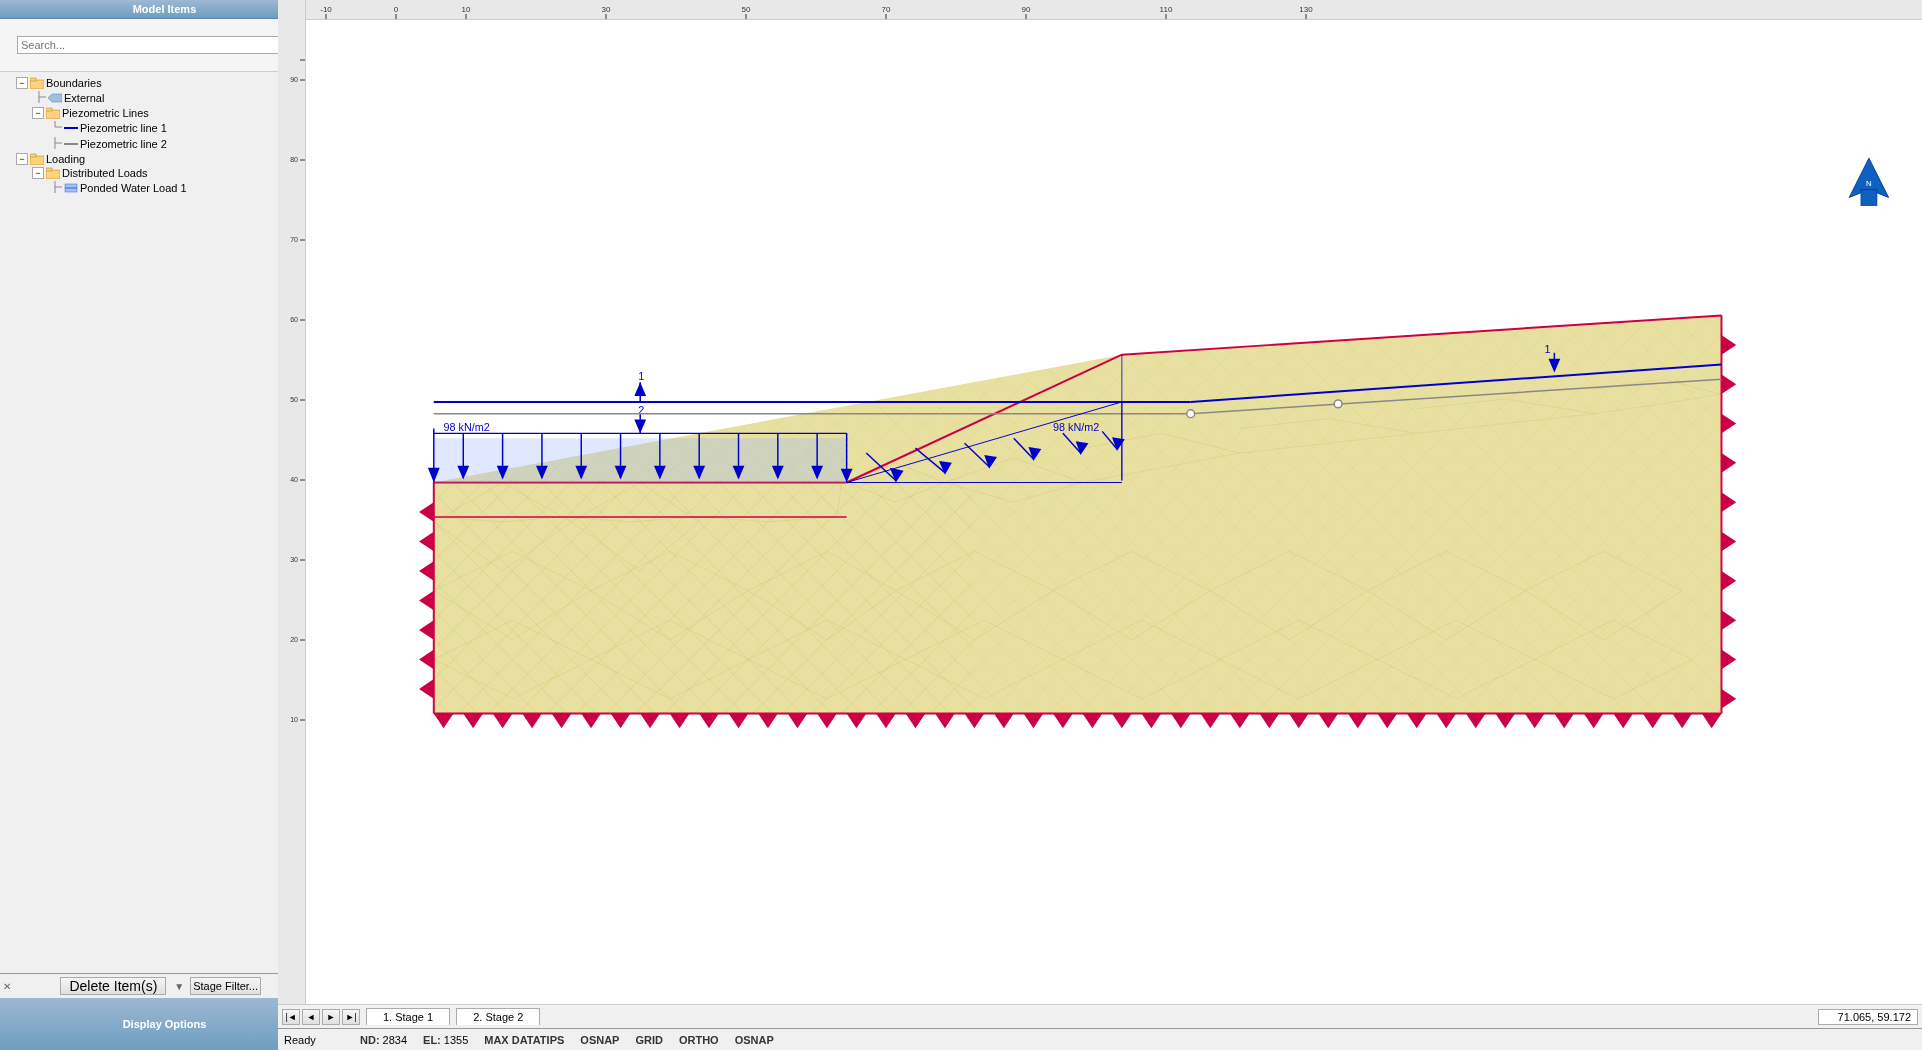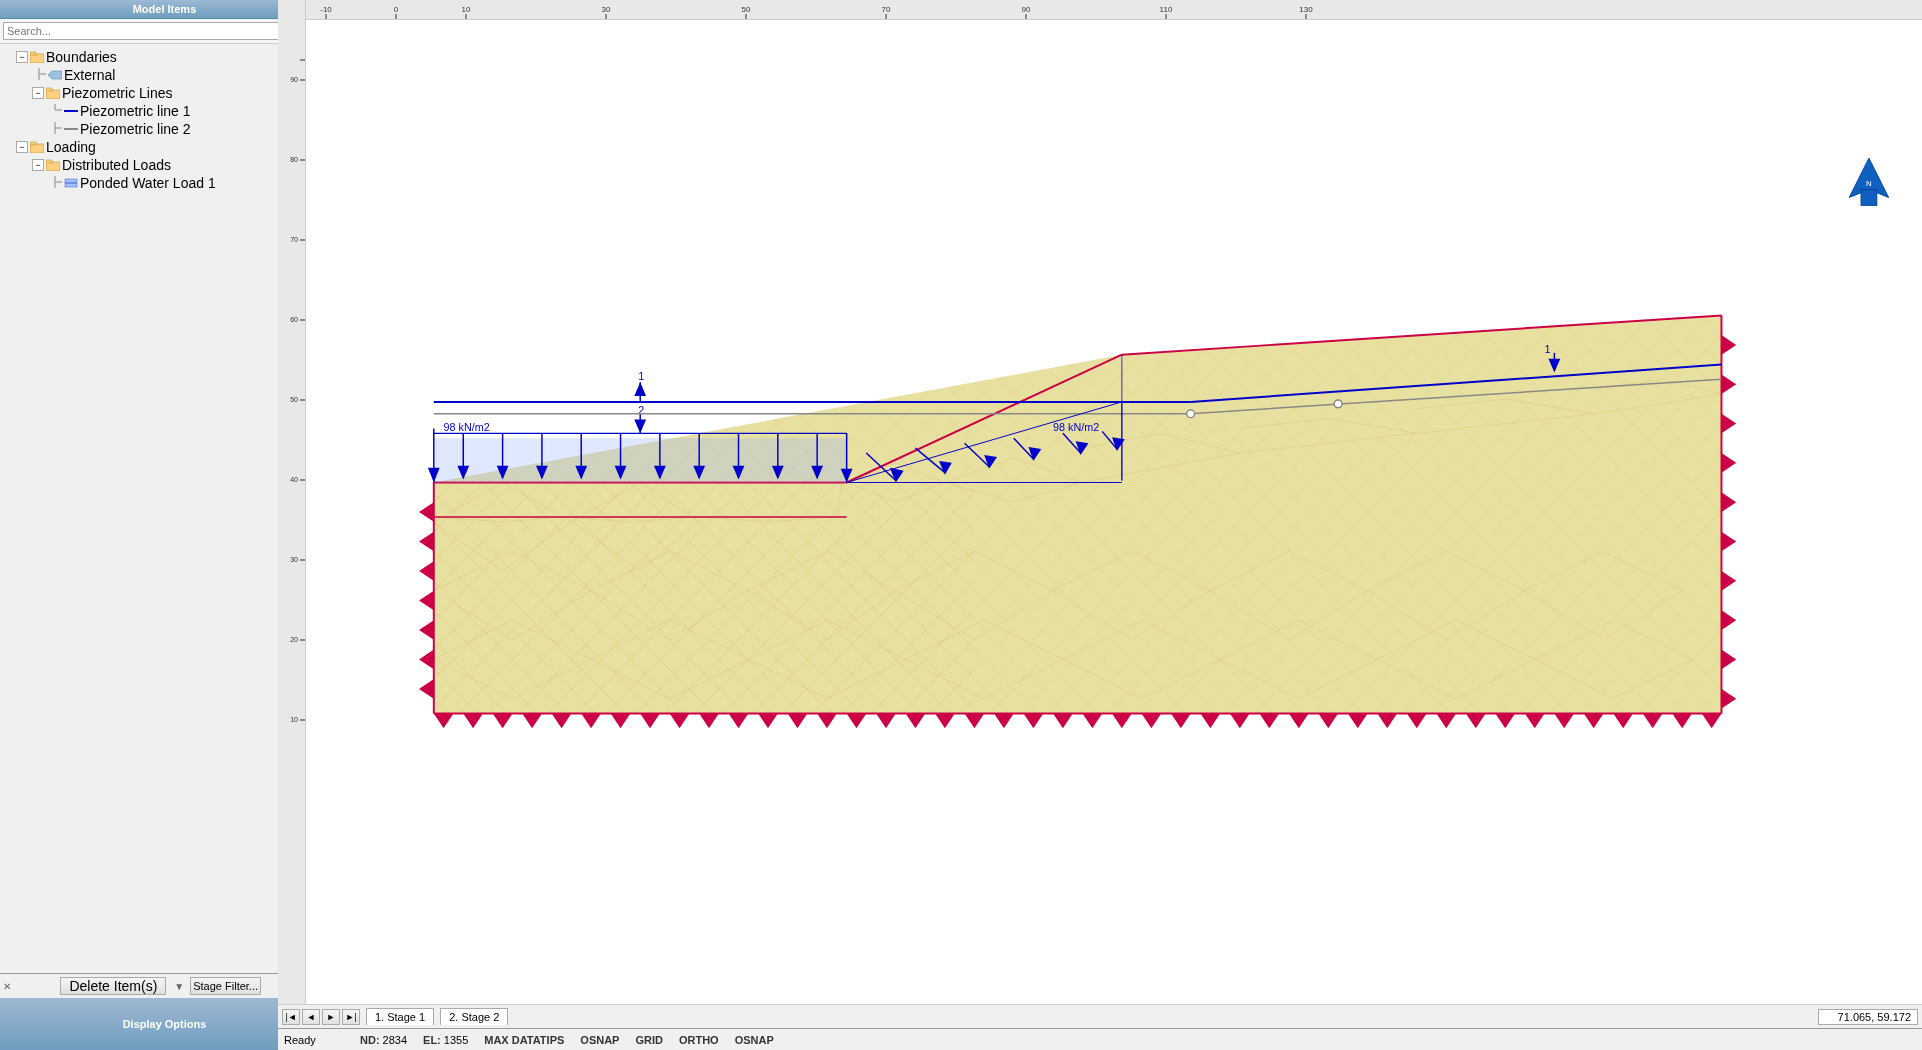--- a/index.html
+++ b/index.html
@@ -23,21 +23,21 @@
       font-weight: bold;
       font-size: 11px;
       padding: 3px 6px;
       border-bottom: 1px solid #5a8aaa;
       text-align: center;
     }
 
     #search-bar {
       display: flex;
       align-items: center;
-      padding: 3px;
+      padding: 17px;
       background: #f5f5f5;
       border-bottom: 1px solid #ccc;
     }
 
     #search-input {
       flex: 1;
       height: 18px;
       border: 1px solid #aaa;
       font-size: 11px;
       padding: 1px 3px;
@@ -84,21 +84,21 @@
       flex-shrink: 0;
       margin-right: 2px;
     }
     .tree-icon {
       display: inline-block;
       width: 14px;
       height: 12px;
       margin-right: 2px;
       flex-shrink: 0;
     }
-    .tree-label { font-size: 14px; color: #000; }
+    .tree-label { font-size: 11px; color: #000; }
 
     
     #panel-bottom {
       border-top: 1px solid #999;
       display: flex;
       flex-direction: column;
     }
     #delete-btn-row {
       display: flex;
       align-items: center;
@@ -196,21 +196,21 @@
       display: flex;
       align-items: center;
       justify-content: center;
       font-size: 9px;
     }
 
     .stage-tab {
       background: white;
       border: 1px solid #aaa;
       border-bottom: none;
-      padding: 2px 8px;
+      padding: 2px 16px;
       font-size: 11px;
       cursor: pointer;
       margin-left: 4px;
     }
     .stage-tab.active {
       background: white;
       font-weight: normal;
     }
 
     #coord-box {

